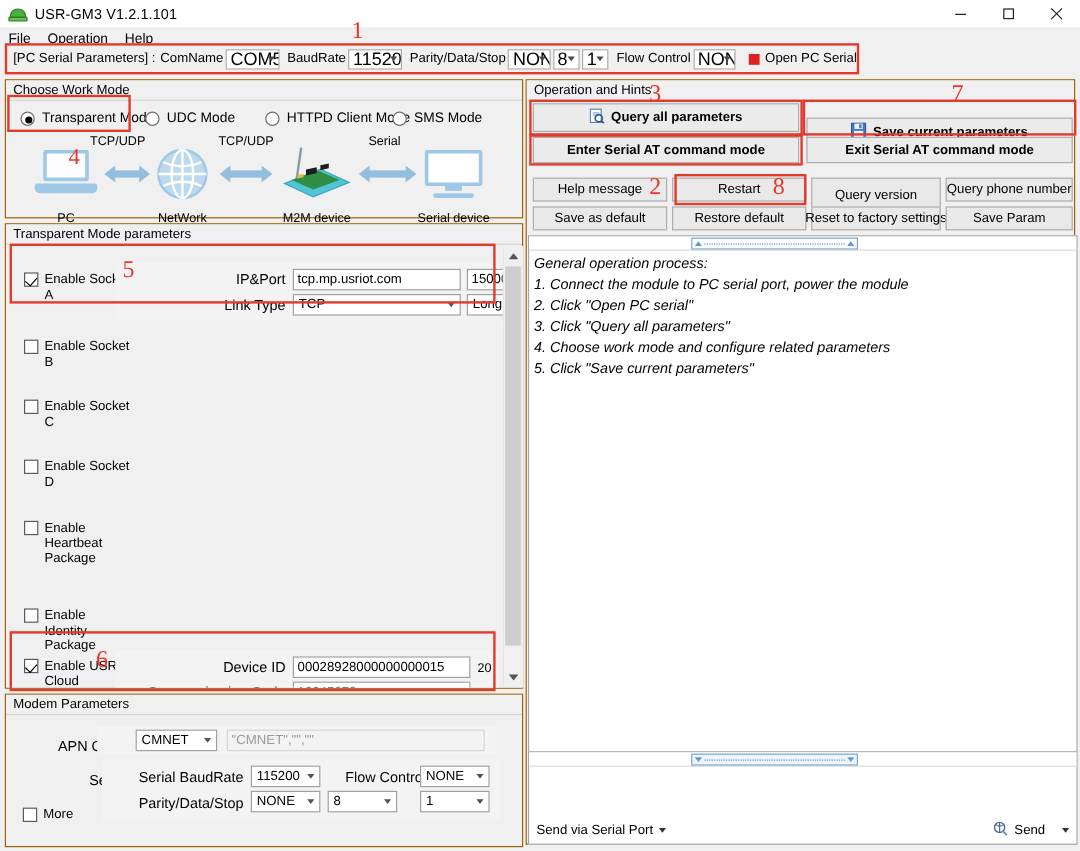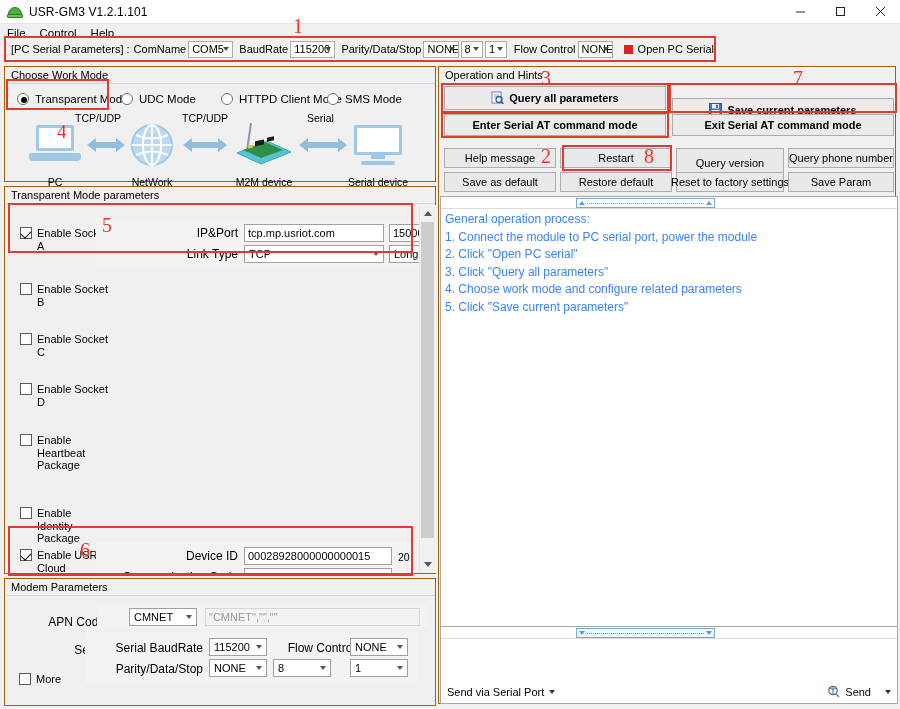--- a/index.html
+++ b/index.html
@@ -46,21 +46,21 @@
   
   .serialbar {
     position:absolute; left:4px; top:36px; width:712px; height:26px;
     border:2px solid #e23b2e; background:#f0f0f0;
     display:flex; align-items:center; padding-left:5px; gap:0px;
   }
   .lbl { font-size:11px; color:#000; white-space:nowrap; }
   .sel {
     height:17px; background:#fff; border:1px solid #adadad;
     display:inline-flex; align-items:center; position:relative;
-    font-size:11px; padding-left:3px; color:#000; white-space:nowrap; overflow:hidden;
+    font-size:15px; padding-left:3px; color:#000; white-space:nowrap; overflow:hidden;
   }
   .sel .arrow {
     position:absolute; right:3px; top:50%; transform:translateY(-50%);
     width:0; height:0; border-left:3.5px solid transparent;
     border-right:3.5px solid transparent; border-top:4px solid #4a4a4a;
   }
   .ser-gap { width:9px; }
   .openbtn {
     display:flex; align-items:center; gap:5px; margin-left:11px;
     font-size:11px; white-space:nowrap;
@@ -191,21 +191,21 @@
   }
   .loghscroll .thumb {
     position:absolute; left:135px; top:1px; width:139px; height:10px;
     background:#fff; border:1px solid #7aa7cc;
     display:flex; align-items:center; justify-content:space-between; padding:0 2px;
   }
   .loghscroll .dots { flex:1; height:1px; border-top:1px dotted #5c9ad6; margin:0 2px; }
   .tri { width:0;height:0;border-left:3px solid transparent;border-right:3px solid transparent; }
   .tri.up { border-bottom:4px solid #5c9ad6; }
   .tri.down { border-top:4px solid #5c9ad6; }
-  .logtext { position:absolute; left:4px; top:14px; right:4px; font-size:12px; line-height:17.5px; color:#3b82f6; }
+  .logtext { position:absolute; left:4px; top:14px; right:4px; font-size:12px; line-height:17.5px; color:#000000;font-style:italic; }
   .logtext div { white-space:nowrap; }
 
   .sendarea {
     position:absolute; left:440px; top:626px; width:458px; height:78px;
     background:#fff; border:1px solid #a8a8a8;
   }
   .sendhscroll { position:absolute; left:0; top:0; width:456px; height:12px; background:#fff; border-bottom:1px solid #dcdcdc; }
   .sendhscroll .thumb {
     position:absolute; left:135px; top:1px; width:139px; height:10px;
     background:#eef5fc; border:1px solid #7aa7cc;
@@ -243,21 +243,21 @@
         <svg width="11" height="11" viewBox="0 0 11 11">
             <line x1="1" y1="1" x2="10" y2="10" stroke="#222" stroke-width="1"></line>
             <line x1="10" y1="1" x2="1" y2="10" stroke="#222" stroke-width="1"></line>
           </svg>
       </span>
     </span>
   </div>
 
   <div class="menubar">
     <span class="menu-item">File</span>
-    <span class="menu-item">Control</span>
+    <span class="menu-item">Operation</span>
     <span class="menu-item">Help</span>
   </div>
 
   <div class="annot" style="left:293px; top:16px;">1</div>
   <div class="serialbar">
     <span class="lbl" style="margin-right:4px;">[PC Serial Parameters] :</span>
     <span class="lbl">ComName</span>
     <span class="sel" style="width:62px; margin-left:2px;">
       <span>COM5</span>
         <span class="arrow"></span>
@@ -492,21 +492,21 @@
 
   <div class="redbox" style="left:8px; top:203px; width:405px; height:50px;"></div>
   <div class="annot" style="left:102px; top:215px;">5</div>
   <div class="redbox" style="left:8px; top:526px; width:405px; height:50px;"></div>
   <div class="annot" style="left:80px; top:540px;">6</div>
 
   <div class="group" id="modem">
     <div class="ghead">Modem Parameters</div>
 
     <span class="flabel" style="position:absolute; left:34px; top:36px; width:66px;">APN Code</span>
-    <div class="mpanel" style="left:92px; top:26px; width:332px; height:24px;">
+    <div class="mpanel" style="left:76px; top:26px; width:332px; height:24px;">
       <span class="selbox" style="position:absolute; left:32px; top:3px; width:68px;">
         <span>CMNET</span><span class="arrow"></span>
       </span>
       <span class="tinput ph" style="position:absolute; left:108px; top:3px; width:215px;">"CMNET","",""</span>
     </div>
 
     <span class="flabel" style="position:absolute; left:34px; top:64px; width:66px;">Serial</span>
     <div class="mpanel" style="left:80px; top:54px; width:332px; height:50px;">
       <span class="flabel" style="position:absolute; left:14px; top:8px; width:104px;">Serial BaudRate</span>
       <span class="selbox" style="position:absolute; left:124px; top:5px; width:58px;">

